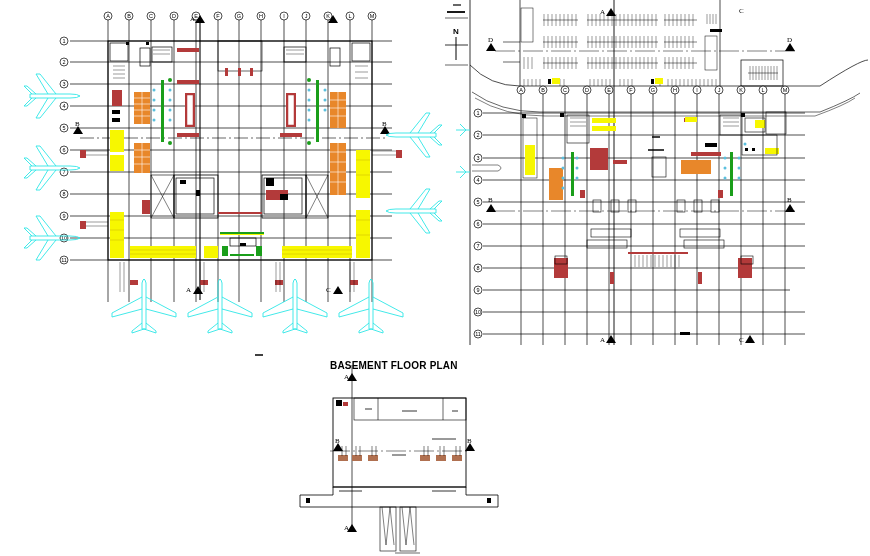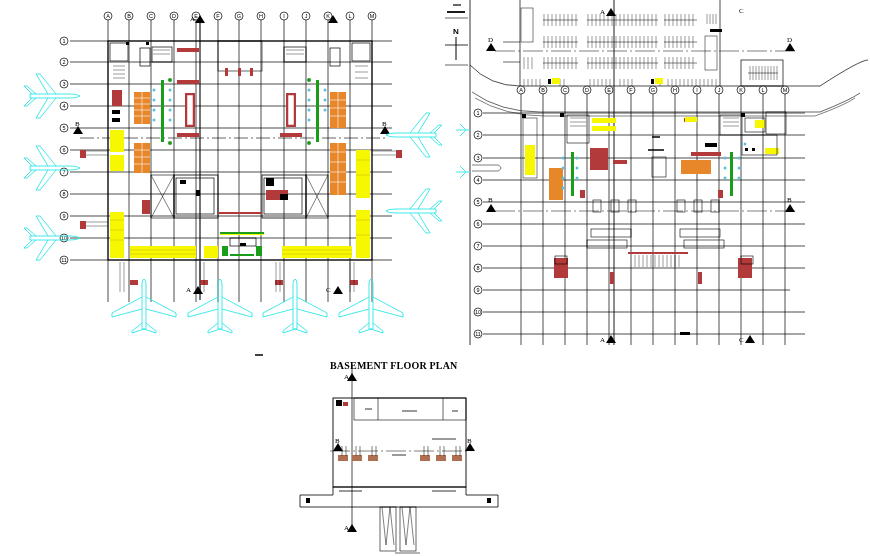--- a/index.html
+++ b/index.html
@@ -1,18 +1,18 @@
 <!DOCTYPE html>
 <html><head>
 <meta charset="utf-8">
 <style>
   html,body{margin:0;padding:0;background:#ffffff;}
   body{width:870px;height:556px;position:relative;overflow:hidden;font-family:"Liberation Sans",sans-serif;}
   #canvas{position:absolute;left:0;top:0;width:870px;height:556px;}
-  .title{position:absolute;font-family:Liberation Serif, serif;font-weight:bold;font-size:10px;color:#000;letter-spacing:0.2px;}
+  .title{position:absolute;font-family:Liberation Sans, sans-serif;font-weight:bold;font-size:10px;color:#000;letter-spacing:0.2px;}
   .lbl{font-family:"Liberation Serif",serif;font-size:7px;fill:#000;}
   .gb{fill:#fff;stroke:#000;stroke-width:0.7;}
   .gt{font-family:"Liberation Sans",sans-serif;font-size:5.5px;fill:#000;text-anchor:middle;dominant-baseline:central;}
 </style>
 </head>
 <body>
 
 <div id="canvas">
 <svg width="870" height="556" viewBox="0 0 870 556" xmlns="http://www.w3.org/2000/svg">
   <defs>

